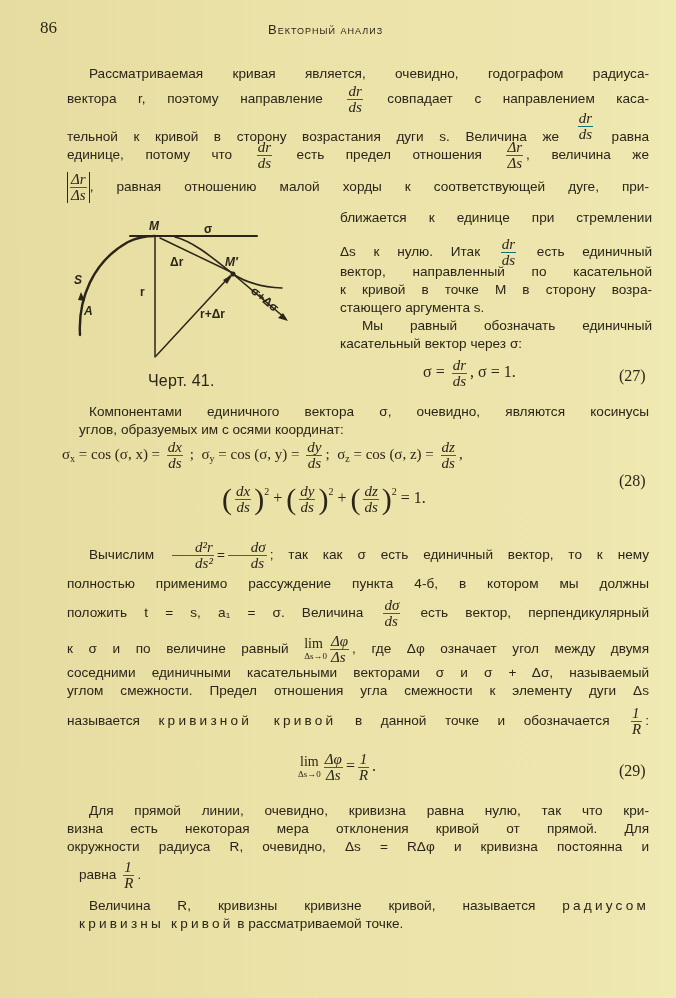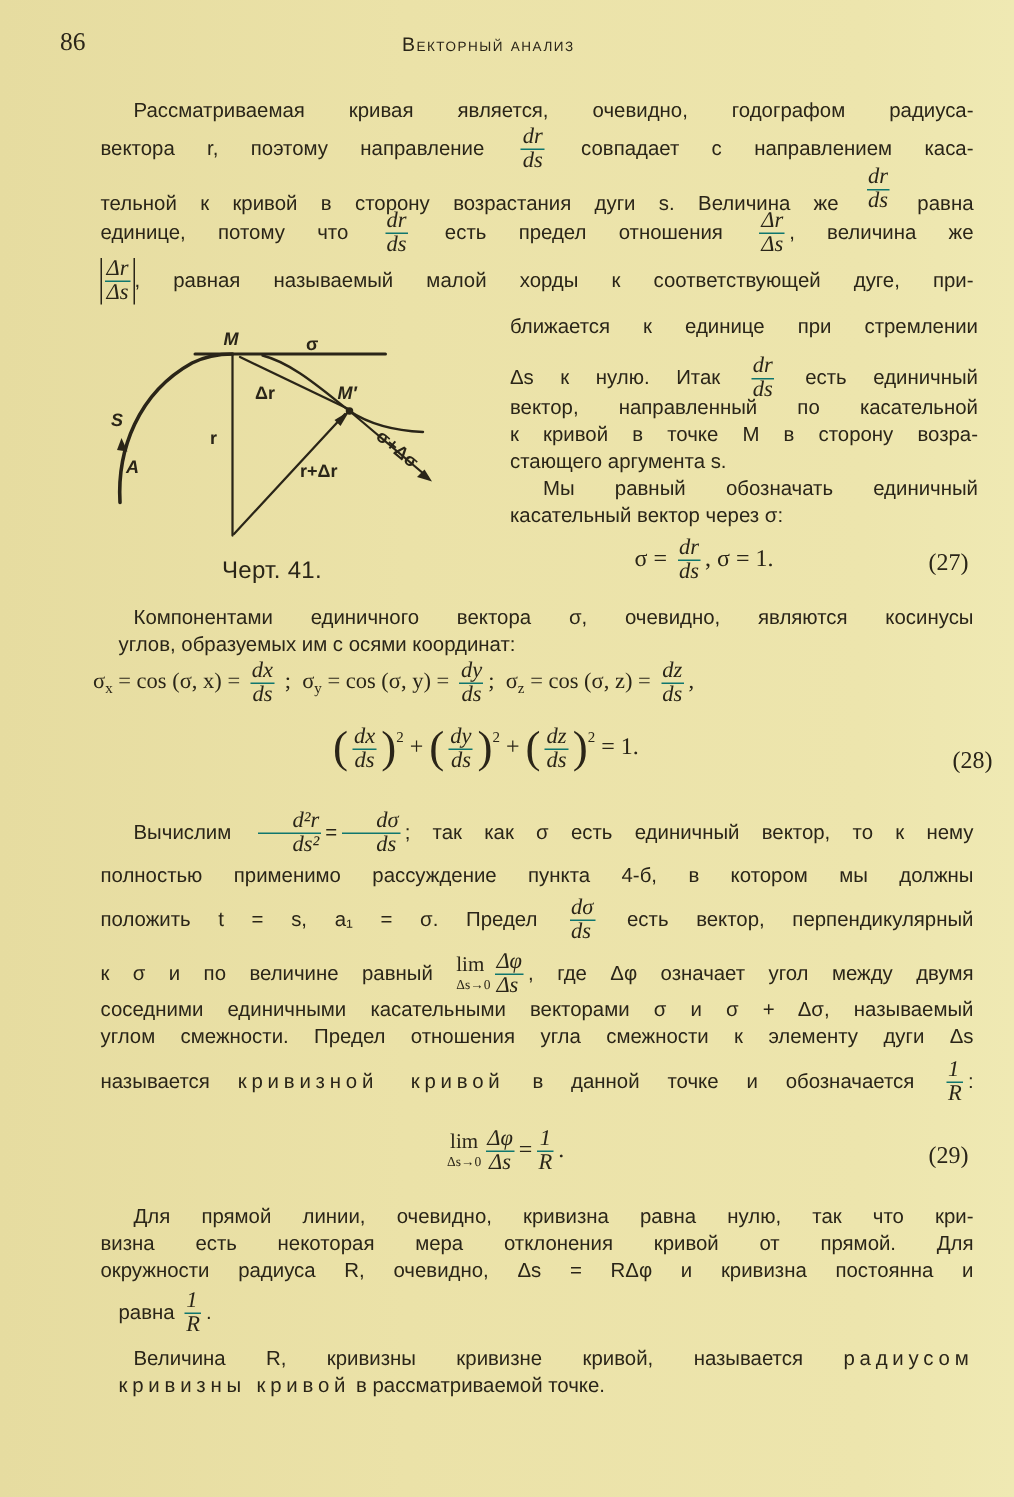--- a/index.html
+++ b/index.html
@@ -50,21 +50,21 @@
 </div>
 
 <div class="line" style="top:140px;">
   <span>единице, потому что</span>
   <span class="frac"><span class="n">dr</span><span class="d">ds</span></span>
   <span>есть предел отношения</span>
   <span class="frac"><span class="n">Δr</span><span class="d">Δs</span></span><span>, величина же</span>
 </div>
 
 <div class="line" style="top:172px;">
-  <span style="display:inline-block;border-left:1.5px solid #2a2518;border-right:1.5px solid #2a2518;padding:0 2px;vertical-align:middle;"><span class="frac" style="margin:0;"><span class="n">Δr</span><span class="d">Δs</span></span></span><span>, равная называемый малой хорды к соответствующей дуге, при-</span>
+  <span style="display:inline-block;border-left:1.5px solid #2a2518;border-right:1.5px solid #2a2518;padding:0 2px;vertical-align:middle;"><span class="frac" style="margin:0;"><span class="n">Δr</span><span class="d">Δs</span></span></span><span>, равная отношению малой хорды к соответствующей дуге, при-</span>
 </div>
 
 <svg class="abs" style="left:20px;top:200px;" width="300" height="200" viewBox="20 200 300 200">
   <g stroke="#2a2518" fill="none" stroke-linecap="round">
 
     <path d="M 80 335 C 78 300, 92 262, 128 242 C 138 237, 148 236, 155 236" stroke-width="2.4"></path>
 
     <line x1="130" y1="236" x2="257" y2="236" stroke-width="2"></line>
 
     <path d="M 175 237 C 195 242, 215 260, 233 274 C 245 282, 260 287, 282 288" stroke-width="1.6"></path>
@@ -131,29 +131,29 @@
 </div>
 
 <div class="abs math" style="left:222px;top:482px;">
   <span class="big">(</span><span class="frac"><span class="n">dx</span><span class="d">ds</span></span><span class="big">)</span><span class="sup">2</span>
   <span>+</span>
   <span class="big">(</span><span class="frac"><span class="n">dy</span><span class="d">ds</span></span><span class="big">)</span><span class="sup">2</span>
   <span>+</span>
   <span class="big">(</span><span class="frac"><span class="n">dz</span><span class="d">ds</span></span><span class="big">)</span><span class="sup">2</span>
   <span>= 1.</span>
 </div>
-<div class="abs eqno" style="left:619px;top:499px;margin-left:16px;">(28)</div>
+<div class="abs eqno" style="left:619px;top:472px;">(28)</div>
 
 <div class="line" style="top:540px;text-indent:22px;">
   <span>Вычислим</span>
   <span class="frac"><span class="n">d²r</span><span class="d">ds²</span></span><span>=</span><span class="frac"><span class="n">dσ</span><span class="d">ds</span></span><span>; так как σ есть единичный вектор, то к нему</span>
 </div>
 <div class="line" style="top:576px;">полностью применимо рассуждение пункта 4-б, в котором мы должны</div>
 <div class="line" style="top:598px;">
-  <span>положить t = s, a₁ = σ. Предел</span>
+  <span>положить t = s, a₁ = σ. Величина</span>
   <span class="frac"><span class="n">dσ</span><span class="d">ds</span></span>
   <span>есть вектор, перпендикулярный</span>
 </div>
 <div class="line" style="top:634px;">
   <span>к σ и по величине равный</span>
   <span class="limwrap"><span class="lim">lim</span><span class="under">Δs→0</span></span><span class="frac"><span class="n">Δφ</span><span class="d">Δs</span></span><span>, где Δφ означает угол между двумя</span>
 </div>
 <div class="line" style="top:665px;">соседними единичными касательными векторами σ и σ + Δσ, называемый</div>
 <div class="line" style="top:683px;">углом смежности. Предел отношения угла смежности к элементу дуги Δs</div>
 <div class="line" style="top:706px;">

